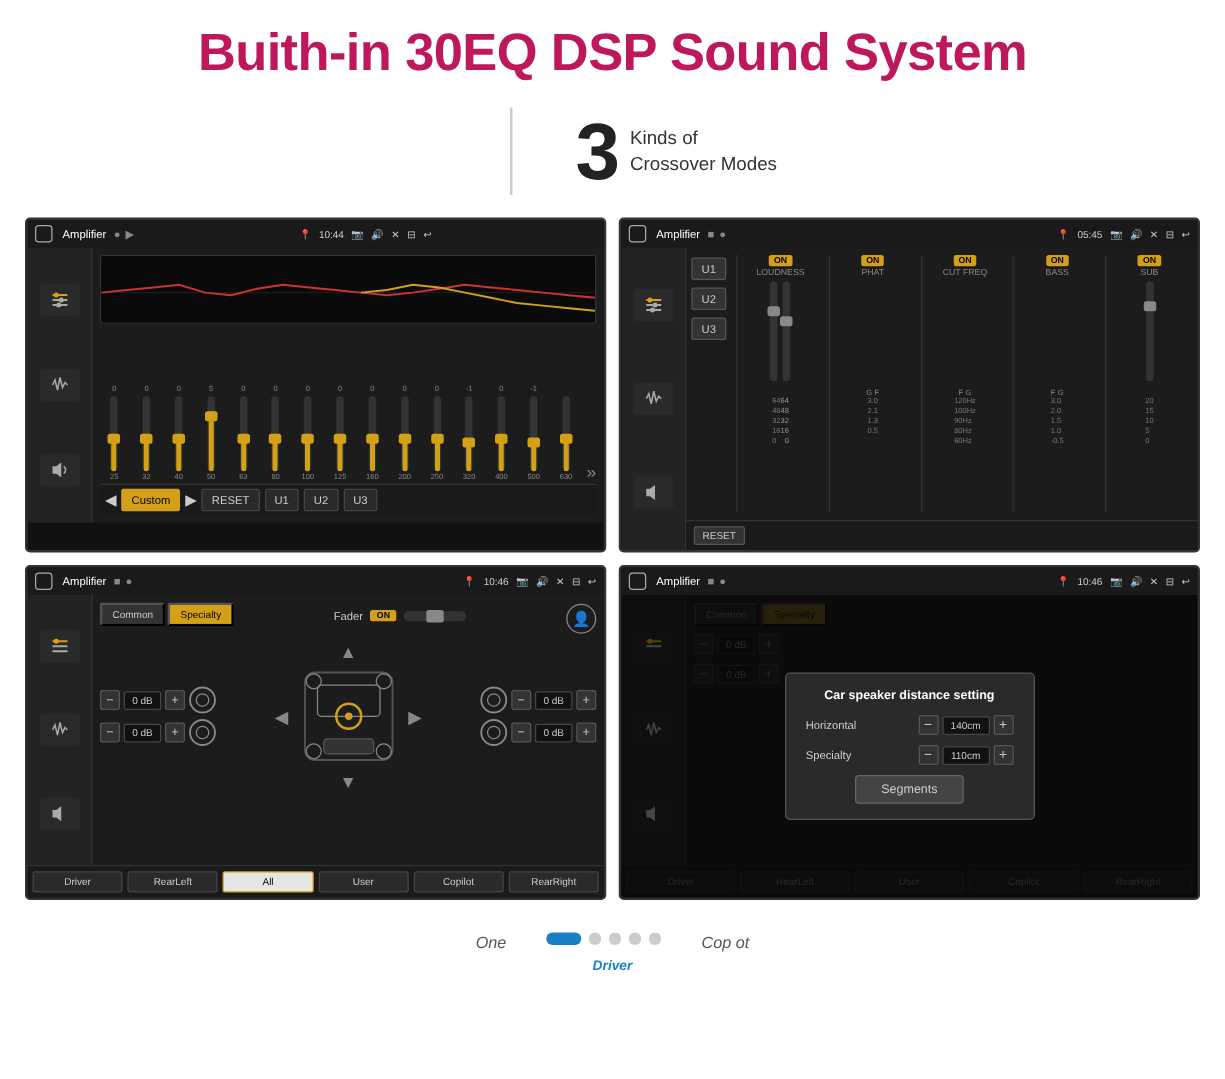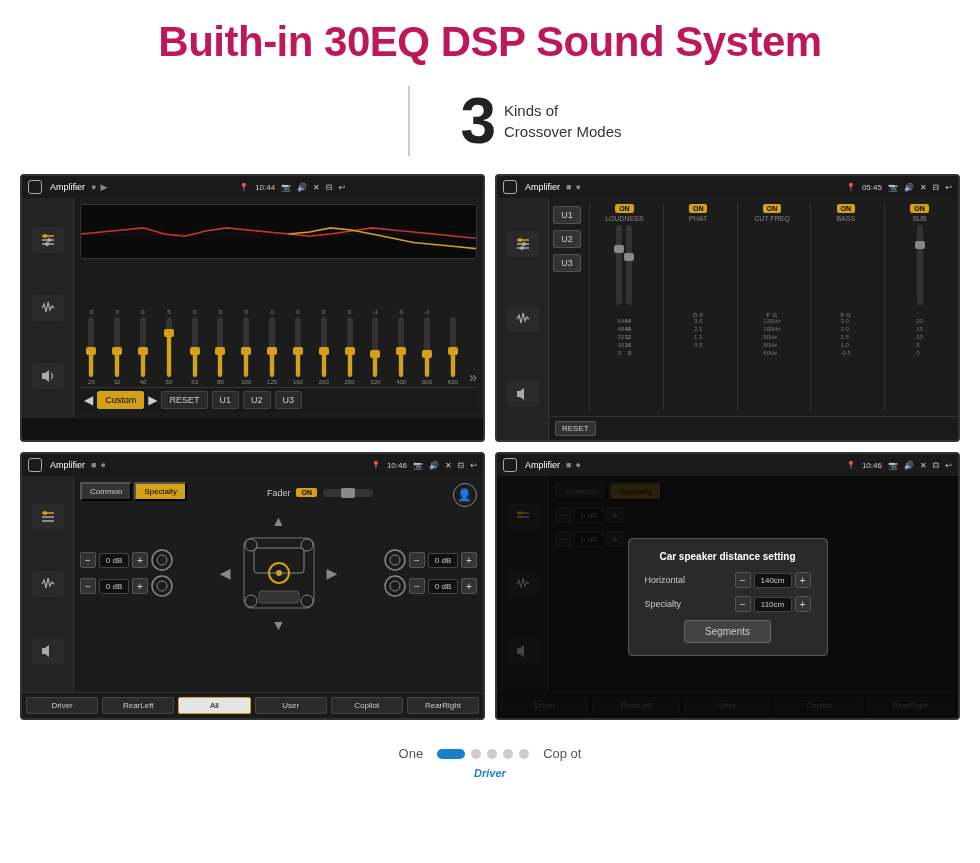--- a/index.html
+++ b/index.html
@@ -475,23 +475,23 @@
       border-radius: 3px;
       cursor: pointer;
       display: block;
       margin: 0 auto;
     }
 
     
     .pagination-area {
       display: flex;
       justify-content: center;
-      align-items: center;
-      gap: 14px;
+      gap: 32px;
       padding: 10px 0 6px;
+      font-style: italic;
     }
 
     .page-dots {
       display: flex;
       gap: 6px;
     }
 
     .dot {
       width: 10px;
       height: 10px;

